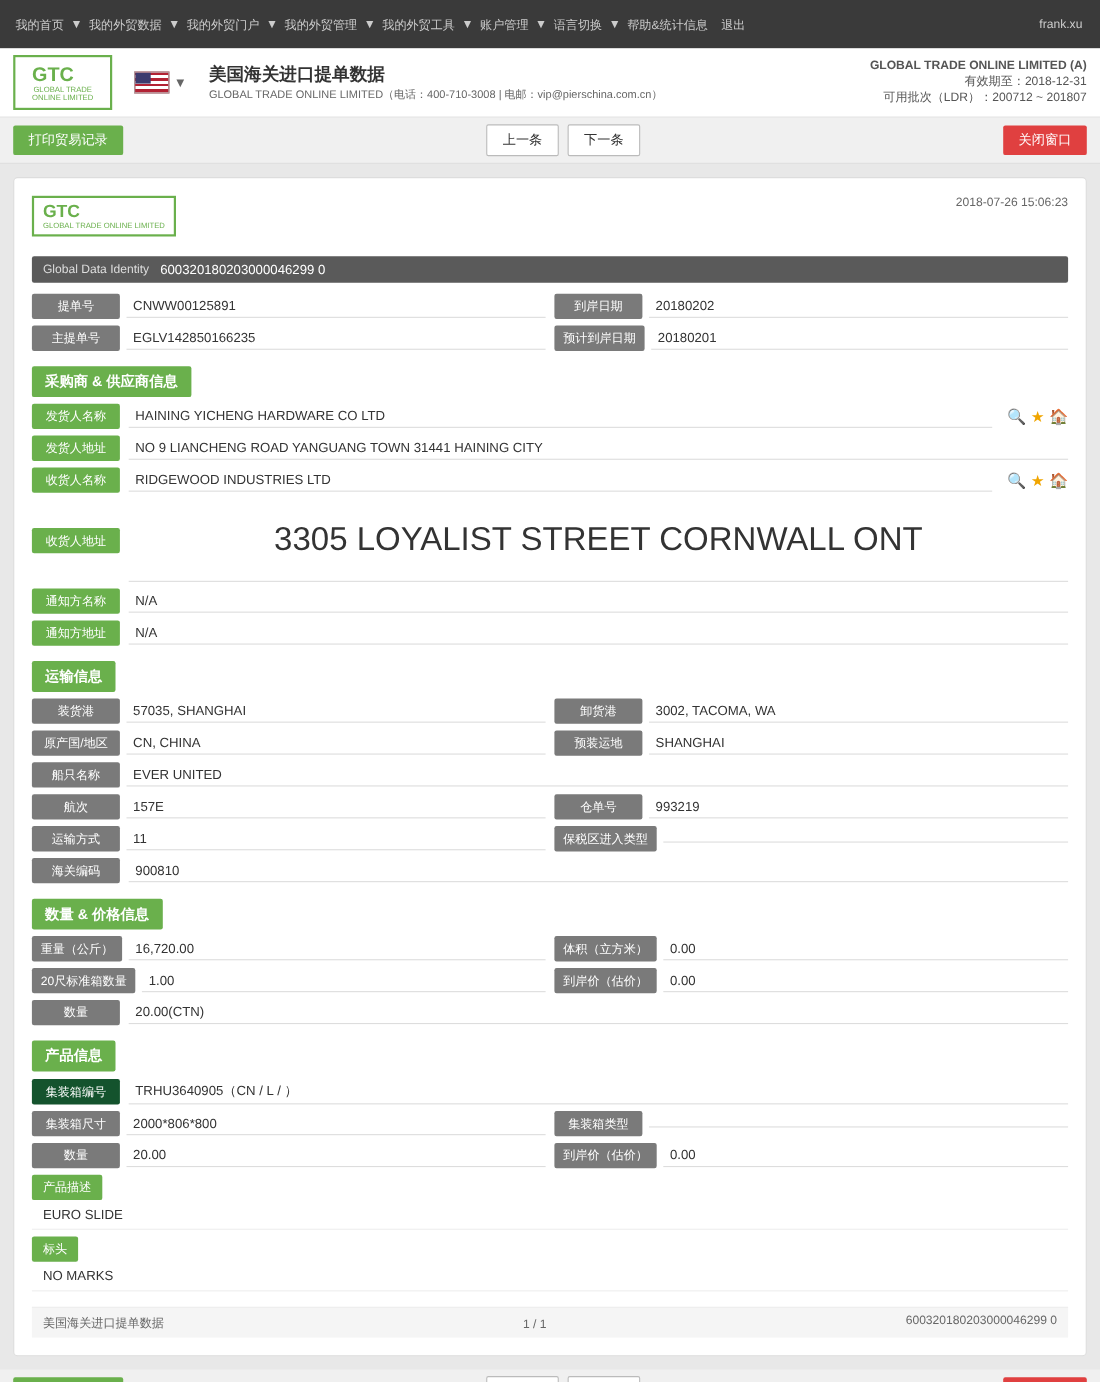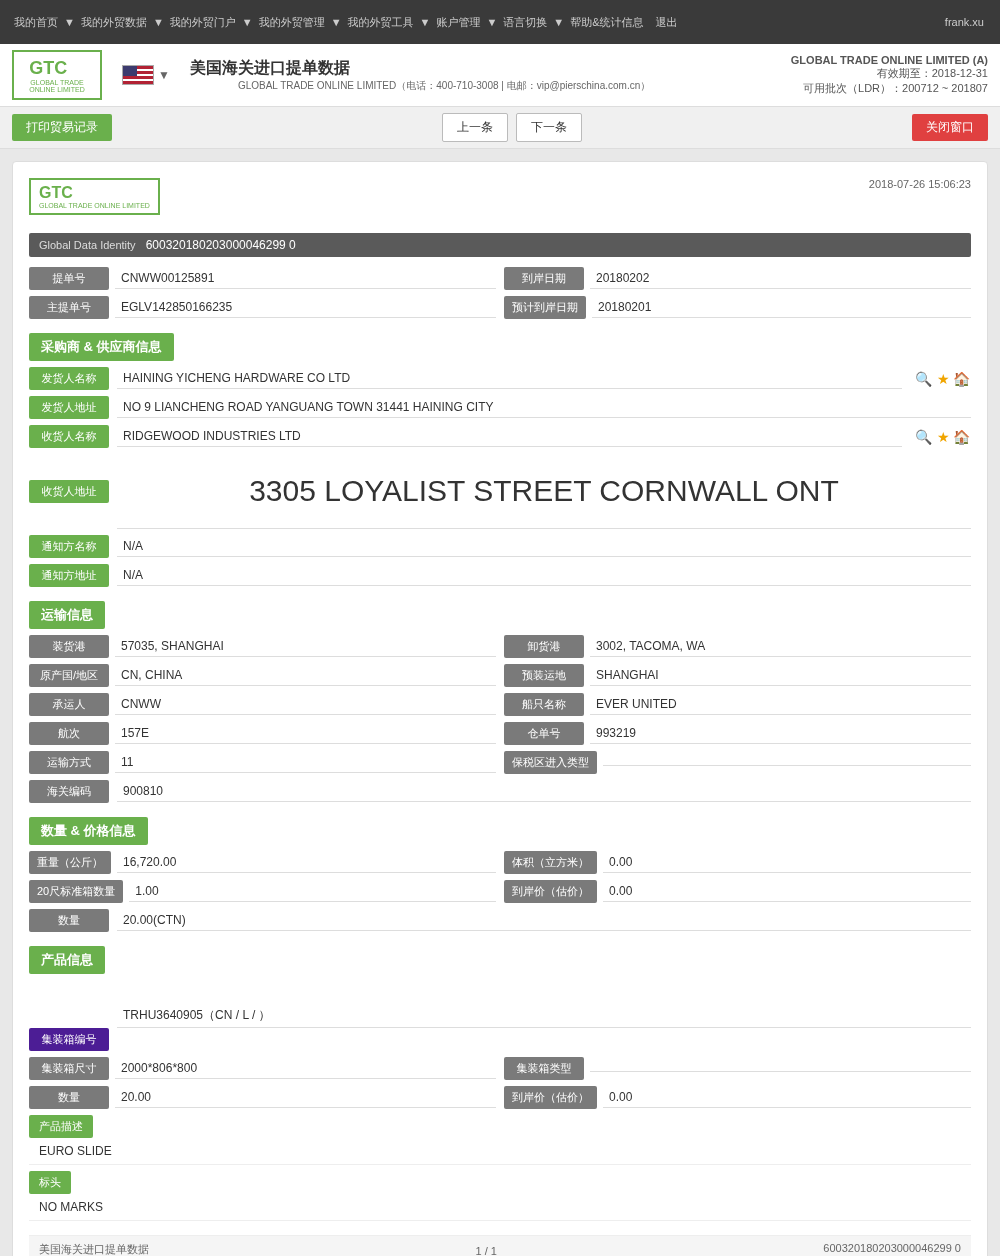--- a/index.html
+++ b/index.html
@@ -65,21 +65,21 @@
 
     .icon-row { display: flex; align-items: center; gap: 4px; margin-left: 6px; }
 
     
     .card-footer { background: #f5f5f5; border-top: 1px solid #eee; padding: 6px 10px; display: flex; justify-content: space-between; font-size: 11px; color: #666; margin-top: 10px; }
 
     
     .pagination { display: flex; align-items: flex-end; justify-content: center; gap: 4px; }
 
     
-    .field-label.orange { background: #4c1d95; margin-top: 48px; }
+    .field-label.orange { background: #14532d; }
 
     
     .product-desc { padding: 6px 10px; font-size: 12px; color: #333; border-bottom: 1px solid #eee; }
   </style>
 </head>
 <body>
 
 <div class="top-nav">
   <a>我的首页</a>
   <span>▼</span>
@@ -111,21 +111,21 @@
     </div>
     <div class="flag-area">
       <div class="flag" style="width:32px;height:20px;background:#B22234;">
         <div style="position:absolute;top:0;left:0;width:100%;height:100%;background:repeating-linear-gradient(to bottom,#B22234 0,#B22234 14%,#fff 14%,#fff 28%);"></div>
         <div style="position:absolute;top:0;left:0;width:45%;height:55%;background:#3C3B6E;"></div>
       </div>
       <span style="cursor:pointer;color:#666;">▼</span>
     </div>
     <div class="title-area">
       <div class="main-title">美国海关进口提单数据</div>
-      <div style="font-size:10px;color:#666;margin-left:48px;">GLOBAL TRADE ONLINE LIMITED（电话：400-710-3008 | 电邮：vip@pierschina.com.cn）</div>
+      <div style="font-size:10px;color:#666;">GLOBAL TRADE ONLINE LIMITED（电话：400-710-3008 | 电邮：vip@pierschina.com.cn）</div>
     </div>
   </div>
   <div class="header-right">
     <div class="company-name">GLOBAL TRADE ONLINE LIMITED (A)</div>
     <div>有效期至：2018-12-31</div>
     <div>可用批次（LDR）：200712 ~ 201807</div>
   </div>
 </div>
 
 <div class="toolbar">
@@ -249,24 +249,20 @@
           <span class="field-value">CN, CHINA</span>
         </div>
         <div class="field-pair">
           <span class="field-label gray">预装运地</span>
           <span class="field-value">SHANGHAI</span>
         </div>
       </div>
 
       <div class="field-row-double">
         <div class="field-pair">
-          <span class="field-label gray">承运人</span>
-          <span class="field-value">CNWW</span>
-        </div>
-        <div class="field-pair">
           <span class="field-label gray">船只名称</span>
           <span class="field-value">EVER UNITED</span>
         </div>
       </div>
 
       <div class="field-row-double">
         <div class="field-pair">
           <span class="field-label gray">航次</span>
           <span class="field-value">157E</span>
         </div>

